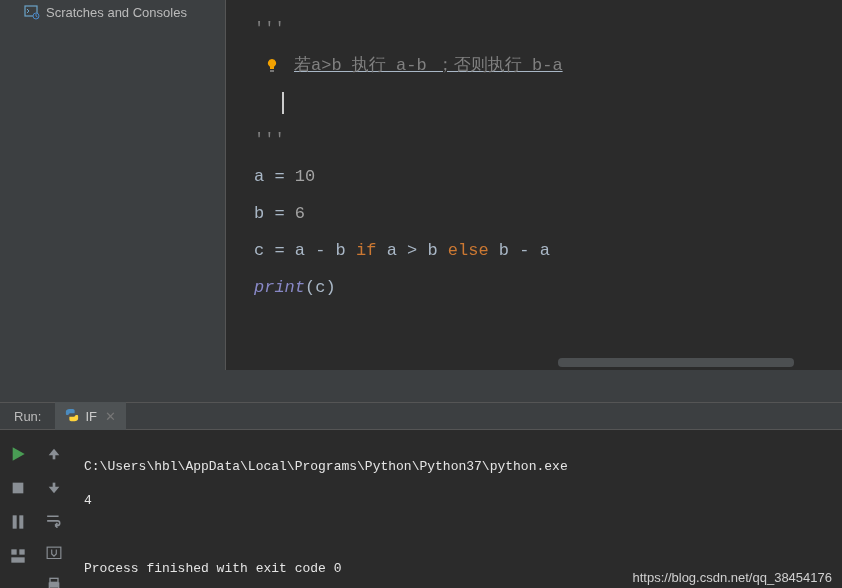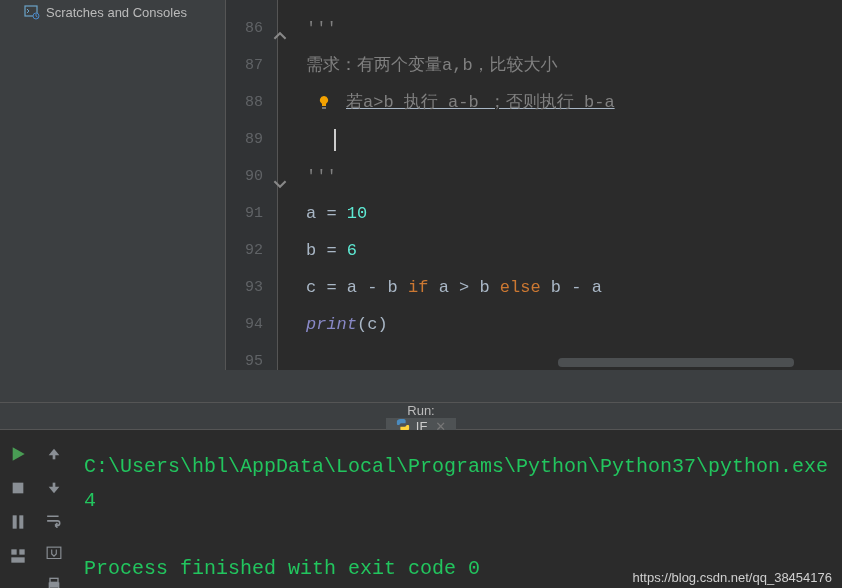--- a/index.html
+++ b/index.html
@@ -41,42 +41,42 @@
 }
 .code {
   flex: 1;
   font-family: "Consolas","Courier New",monospace;
   font-size: 17px; padding-top: 10px; padding-left: 28px;
   line-height: 37px;
   white-space: pre;
 }
 .code-line { height: 37px; display: flex; align-items: center; }
 .cmt { color: #808080; }
-.num { color: #5eead4; }
+.num { color: #a3a3a3; }
 .kw { color: #cc7832; }
 .fn { color: #8888c6; font-style: italic; }
 .plain { color: #a9b7c6; }
 .caret {
   display: inline-block; width: 2px; height: 22px;
   background: #ccc; vertical-align: middle;
 }
 .bulb-icon {
   display: inline-flex; width: 16px; height: 16px;
   color: #f2a100; margin-right: 12px;
 }
 .hscroll {
   position: absolute; left: 332px; bottom: 3px;
   width: 236px; height: 9px;
   background: #4c4f51; border-radius: 4px;
 }
 .divider {
   position: absolute; left: 0; right: 0; top: 402px;
   height: 28px; background: #3c3f41;
   border-top: 1px solid #555; border-bottom: 1px solid #555;
-  display: flex; align-items: center; flex-direction: column;
+  display: flex; align-items: center;
 }
 .run-label { padding: 0 14px; color: #bbb; }
 .run-tab {
   display: flex; align-items: center; gap: 6px;
   background: #4e5254; height: 28px;
   padding: 0 10px; color: #ccc;
 }
 .run-tab .close { color: #777; font-size: 13px; margin-left: 2px; }
 .py-icon svg { width: 14px; height: 14px; }
 .console {
@@ -85,21 +85,21 @@
 }
 .toolcol {
   width: 36px; display: flex; flex-direction: column;
   align-items: center; padding-top: 16px; gap: 18px;
 }
 .toolcol .ico { width: 16px; height: 16px; display: flex; align-items: center; justify-content: center; color: #8a8f95; }
 .toolcol .ico.run { color: #499c54; }
 .output {
   flex: 1;
   font-family: "Consolas","Courier New",monospace;
-  font-size: 20px; color: #22c55e;
+  font-size: 13px; color: #e5e5e5;
   padding: 20px 13px 0 12px; line-height: 34px;
   white-space: pre;
 }
 .watermark {
   position: absolute; right: 10px; bottom: 3px;
   font-size: 13px; color: #d0d0d0; font-family: Arial,sans-serif;
 }
 .top-gap {
   position: absolute; left: 0; right: 0; top: 370px; height: 32px;
   background: #3c3f41;
@@ -116,37 +116,21 @@
           <path d="M3 5l2 2-2 2" stroke="#6ba3c9" fill="none"></path>
           <circle cx="12" cy="12" r="3" fill="#3c3f41" stroke="#4a88c7"></circle>
           <path d="M12 10v2l1.5 1" stroke="#4a88c7" fill="none"></path>
         </svg>
     </span>
     <span>Scratches and Consoles</span>
   </div>
 </div>
 
 <div class="editor">
-  <div class="gutter" id="gutter">
-      <div>86<span class="fold-mark"><svg viewBox="0 0 10 10">
-            <path d="M1 7l4-4 4 4" stroke="#888" fill="none" stroke-width="1.5"></path>
-          </svg></span></div>
-      <div>87</div>
-      <div>88</div>
-      <div>89</div>
-      <div>90<span class="fold-mark"><svg viewBox="0 0 10 10">
-            <path d="M1 3l4 4 4-4" stroke="#888" fill="none" stroke-width="1.5"></path>
-          </svg></span></div>
-      <div>91</div>
-      <div>92</div>
-      <div>93</div>
-      <div>94</div>
-      <div>95</div>
-    </div>
-  <div class="code" id="code"><div class="code-line"><span class="cmt">'''</span></div><div class="code-line"><span class="cmt">需求：有两个变量a,b，比较大小</span></div><div class="code-line" style="padding-left: 12px; text-decoration: underline;"><span class="bulb-icon"><svg viewBox="0 0 12 16">
+  <div class="code" id="code"><div class="code-line"><span class="cmt">'''</span></div><div class="code-line" style="padding-left: 12px; text-decoration: underline;"><span class="bulb-icon"><svg viewBox="0 0 12 16">
             <path d="M6 1a4 4 0 00-2.5 7.2c.4.3.5.8.5 1.3V11h4V9.5c0-.5.1-1 .5-1.3A4 4 0 006 1z" fill="#f2a100"></path>
             <rect x="4" y="12" width="4" height="2" fill="#777"></rect>
           </svg></span><span class="cmt">若a&gt;b 执行 a-b ；否则执行 b-a</span></div><div class="code-line" style="padding-left: 28px;"><span class="caret"></span></div><div class="code-line"><span class="cmt">'''</span></div><div class="code-line"><span class="plain">a = </span><span class="num">10</span></div><div class="code-line"><span class="plain">b = </span><span class="num">6</span></div><div class="code-line"><span class="plain">c = a - b </span><span class="kw">if</span><span class="plain"> a &gt; b </span><span class="kw">else</span><span class="plain"> b - a</span></div><div class="code-line"><span class="fn">print</span><span class="plain">(c)</span></div><div class="code-line"></div></div>
   <div class="hscroll"></div>
 </div>
 
 <div class="top-gap"></div>
 
 <div class="divider">
   <span class="run-label">Run:</span>

